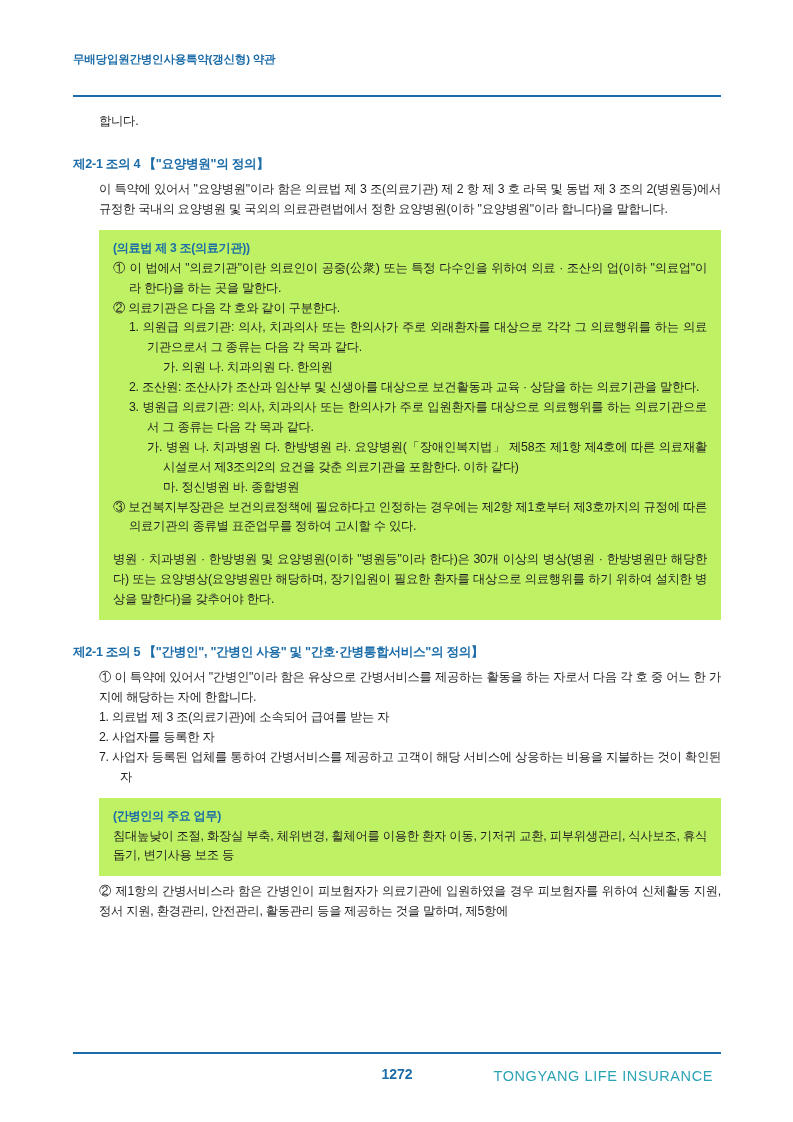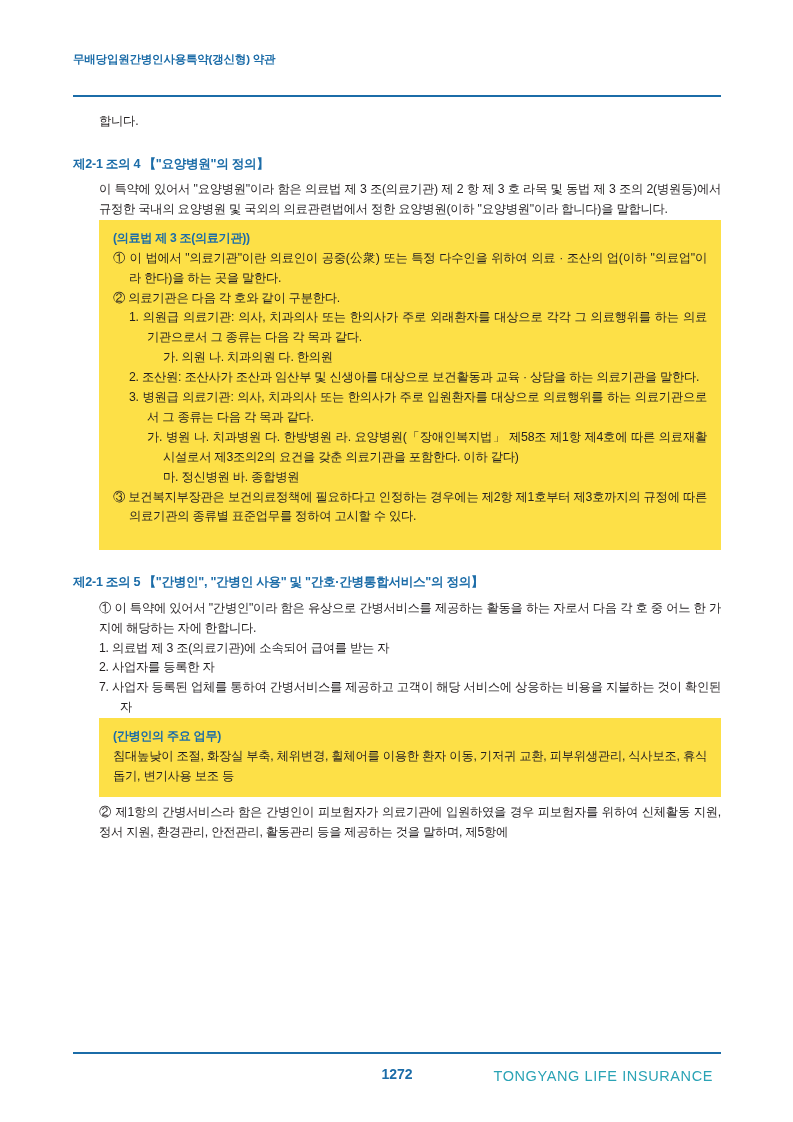--- a/index.html
+++ b/index.html
@@ -65,21 +65,22 @@
     margin-top: 22px;
     margin-bottom: 6px;
     letter-spacing: -0.3px;
   }
   .body-block {
     padding-left: 26px;
     padding-right: 0px;
   }
   
   .box {
-    background: #fde047;
+    background: #bef264;
+    margin-top: 10px;
     padding: 9px 14px 10px 14px;
     box-sizing: border-box;
   }
   .box.narrow { margin-left: 26px; width: 622px; }
   .box-title {
     font-weight: bold;
     color: #1b6ca8;
     font-size: 12.1px;
     margin-bottom: 3px;
     letter-spacing: -0.3px;
@@ -153,20 +154,21 @@
       <p class="hang2 just">1. 의원급 의료기관: 의사, 치과의사 또는 한의사가 주로 외래환자를 대상으로 각각 그 의료행위를 하는 의료기관으로서 그 종류는 다음 각 목과 같다.</p>
       <p class="lvl3">가. 의원     나. 치과의원     다. 한의원</p>
       <p class="hang2 just">2. 조산원: 조산사가 조산과 임산부 및 신생아를 대상으로 보건활동과 교육 · 상담을 하는 의료기관을 말한다.</p>
       <p class="hang2 just">3. 병원급 의료기관: 의사, 치과의사 또는 한의사가 주로 입원환자를 대상으로 의료행위를 하는 의료기관으로서 그 종류는 다음 각 목과 같다.</p>
       <p class="hang3 just">가. 병원     나. 치과병원     다. 한방병원     라. 요양병원(「장애인복지법」 제58조 제1항 제4호에 따른 의료재활시설로서 제3조의2의 요건을 갖춘 의료기관을 포함한다. 이하 같다)</p>
       <p class="lvl3">마. 정신병원     바. 종합병원</p>
       <p class="hang1 just">③ 보건복지부장관은 보건의료정책에 필요하다고 인정하는 경우에는 제2항 제1호부터 제3호까지의 규정에 따른 의료기관의 종류별 표준업무를 정하여 고시할 수 있다.</p>
 
       <div class="box-gap"></div>
 
+      <p class="just">병원 · 치과병원 · 한방병원 및 요양병원(이하 "병원등"이라 한다)은 30개 이상의 병상(병원 · 한방병원만 해당한다) 또는 요양병상(요양병원만 해당하며, 장기입원이 필요한 환자를 대상으로 의료행위를 하기 위하여 설치한 병상을 말한다)을 갖추어야 한다.</p>
     </div>
 
     <p class="art-title">제2-1 조의 5 【"간병인", "간병인 사용" 및 "간호·간병통합서비스"의 정의】</p>
     <p class="body-block just">① 이 특약에 있어서 "간병인"이라 함은 유상으로 간병서비스를 제공하는 활동을 하는 자로서 다음 각 호 중 어느 한 가지에 해당하는 자에 한합니다.</p>
     <p class="li-1 just">1. 의료법 제 3 조(의료기관)에 소속되어 급여를 받는 자</p>
     <p class="li-1 just">2. 사업자를 등록한 자</p>
     <p class="li-1 just">7. 사업자 등록된 업체를 통하여 간병서비스를 제공하고 고객이 해당 서비스에 상응하는 비용을 지불하는 것이 확인된 자</p>
 
     <div class="box narrow">
       <p class="box-title">(간병인의 주요 업무)</p>

